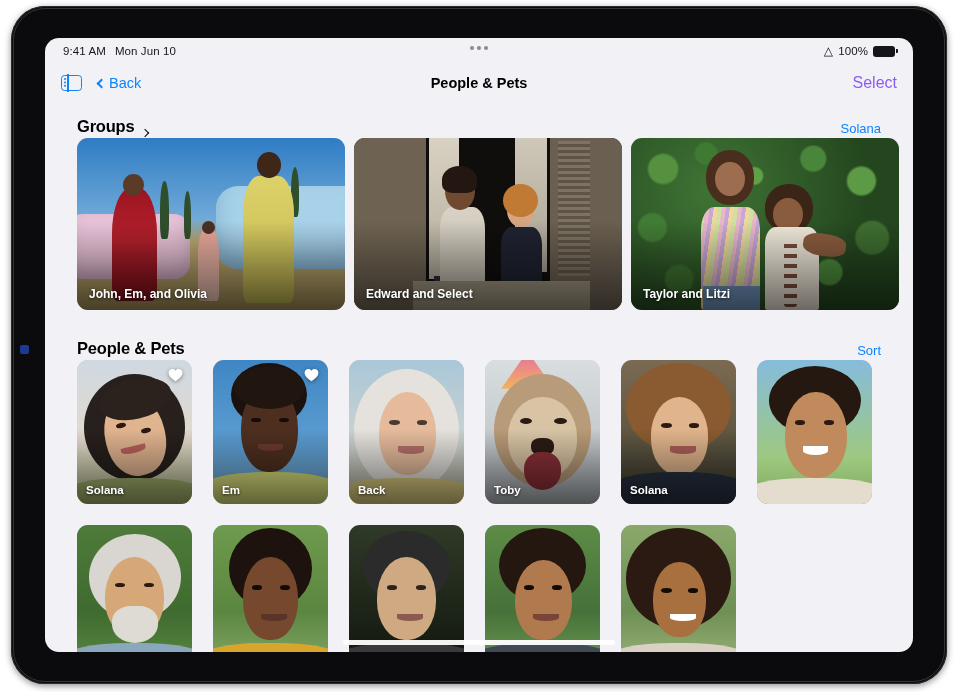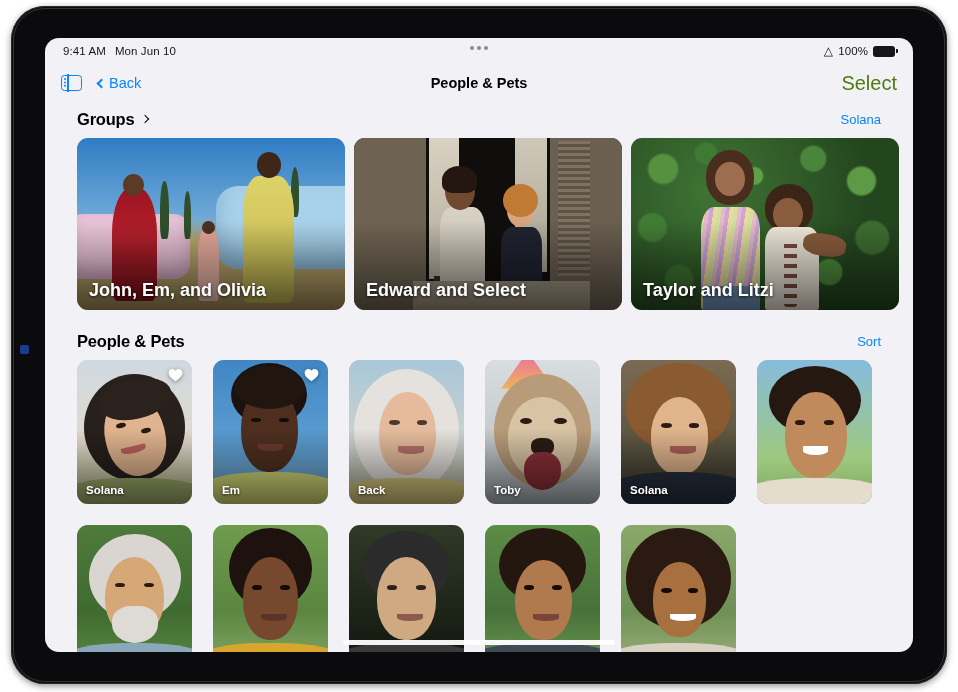--- a/index.html
+++ b/index.html
@@ -104,31 +104,31 @@
     transform: rotate(45deg);
     margin-top: 0px;
   }
   #nav-title {
     position: absolute; left: 50%; top: 50%;
     transform: translate(-50%,-50%);
     font-size: 14.5px; font-weight: bold; color: #000;
   }
   #nav-right { margin-left: auto; }
   #select-button {
-    color: #4d7c0f; font-size: 20px; cursor: pointer;
+    color: #8b5cf6; font-size: 16px; cursor: pointer;
   }
 
   
   #content {
     position: absolute; left: 0; top: 64px;
     width: 100%; height: 550px;
     overflow: hidden;
   }
   .section-header {
-    display: flex; align-items: center;
+    display: flex; align-items: flex-end;
     padding: 0 32px;
     height: 34px;
   }
   .section-title {
     font-size: 16.5px; font-weight: bold; color: #000;
     letter-spacing: -.2px;
   }
   .chevron-right {
     width: 6px; height: 6px; margin-left: 8px;
     border-top: 1.9px solid #000; border-right: 1.9px solid #000;
@@ -148,21 +148,21 @@
     width: 268px; height: 172px;
     border-radius: 11px;
     overflow: hidden;
     flex: 0 0 auto;
     cursor: pointer;
     background: #cfcfd4;
   }
   .group-card:last-child { width: 268px; }
   .group-label {
     position: absolute; left: 12px; bottom: 9px;
-    color: #fff; font-size: 18px; font-weight: bold;
+    color: #fff; font-size: 12px; font-weight: bold;
     text-shadow: 0 1px 3px rgba(0,0,0,.72);
     z-index: 4;
   }
   .card-shade {
     position: absolute; left: 0; right: 0; bottom: 0; height: 52%;
     background: linear-gradient(to top, rgba(0,0,0,.55), rgba(0,0,0,0));
     z-index: 3;
   }
 
   

